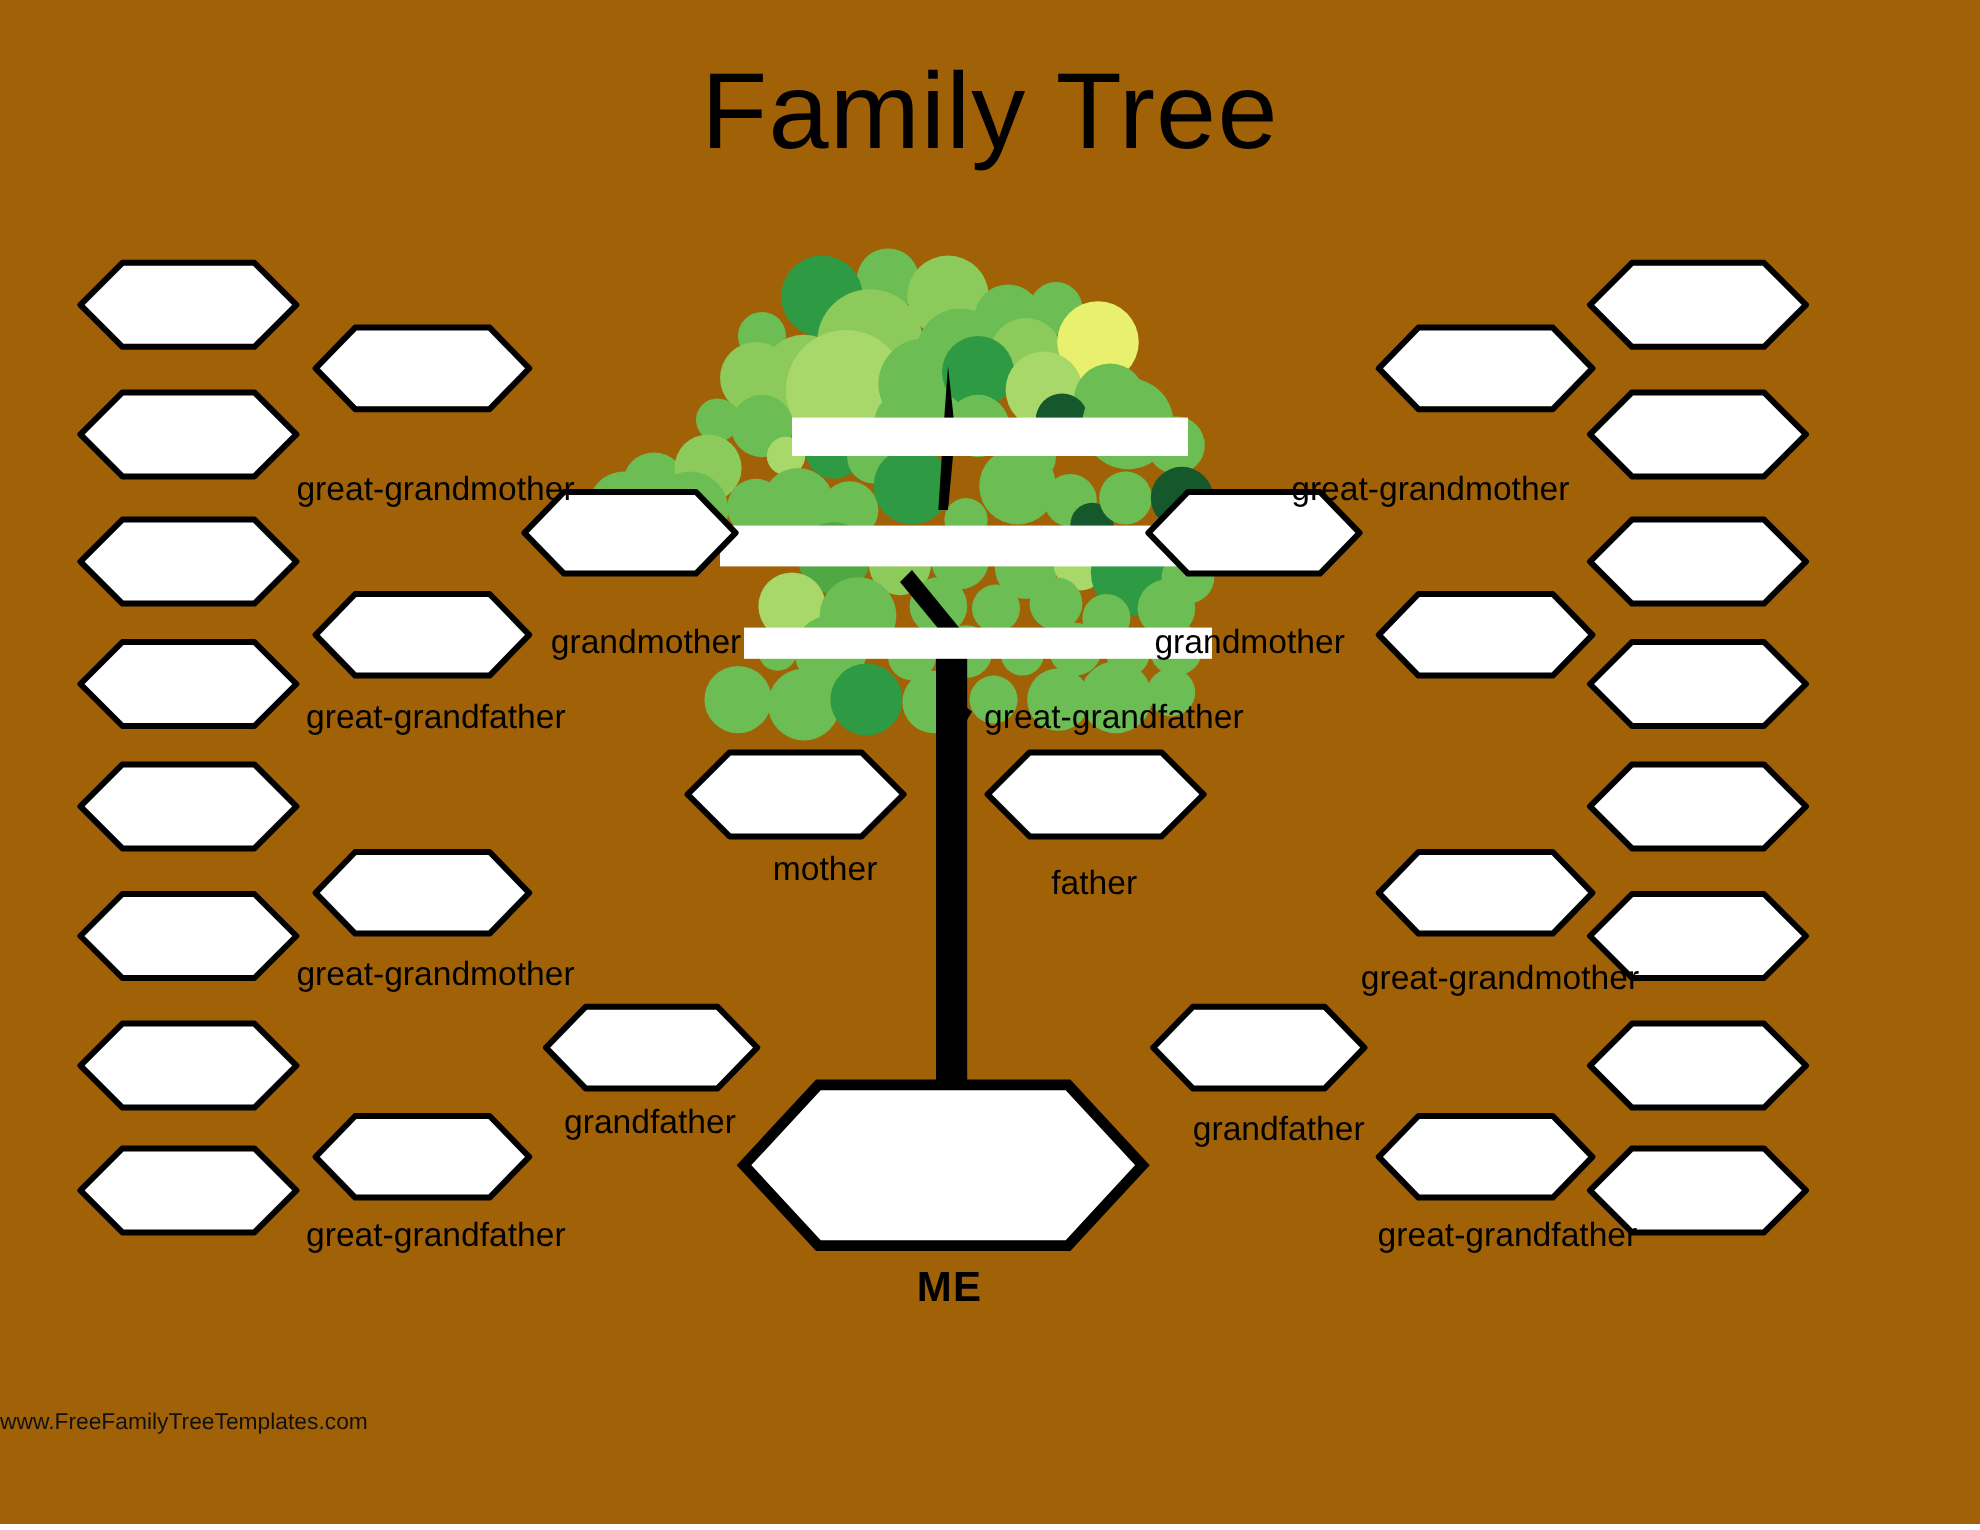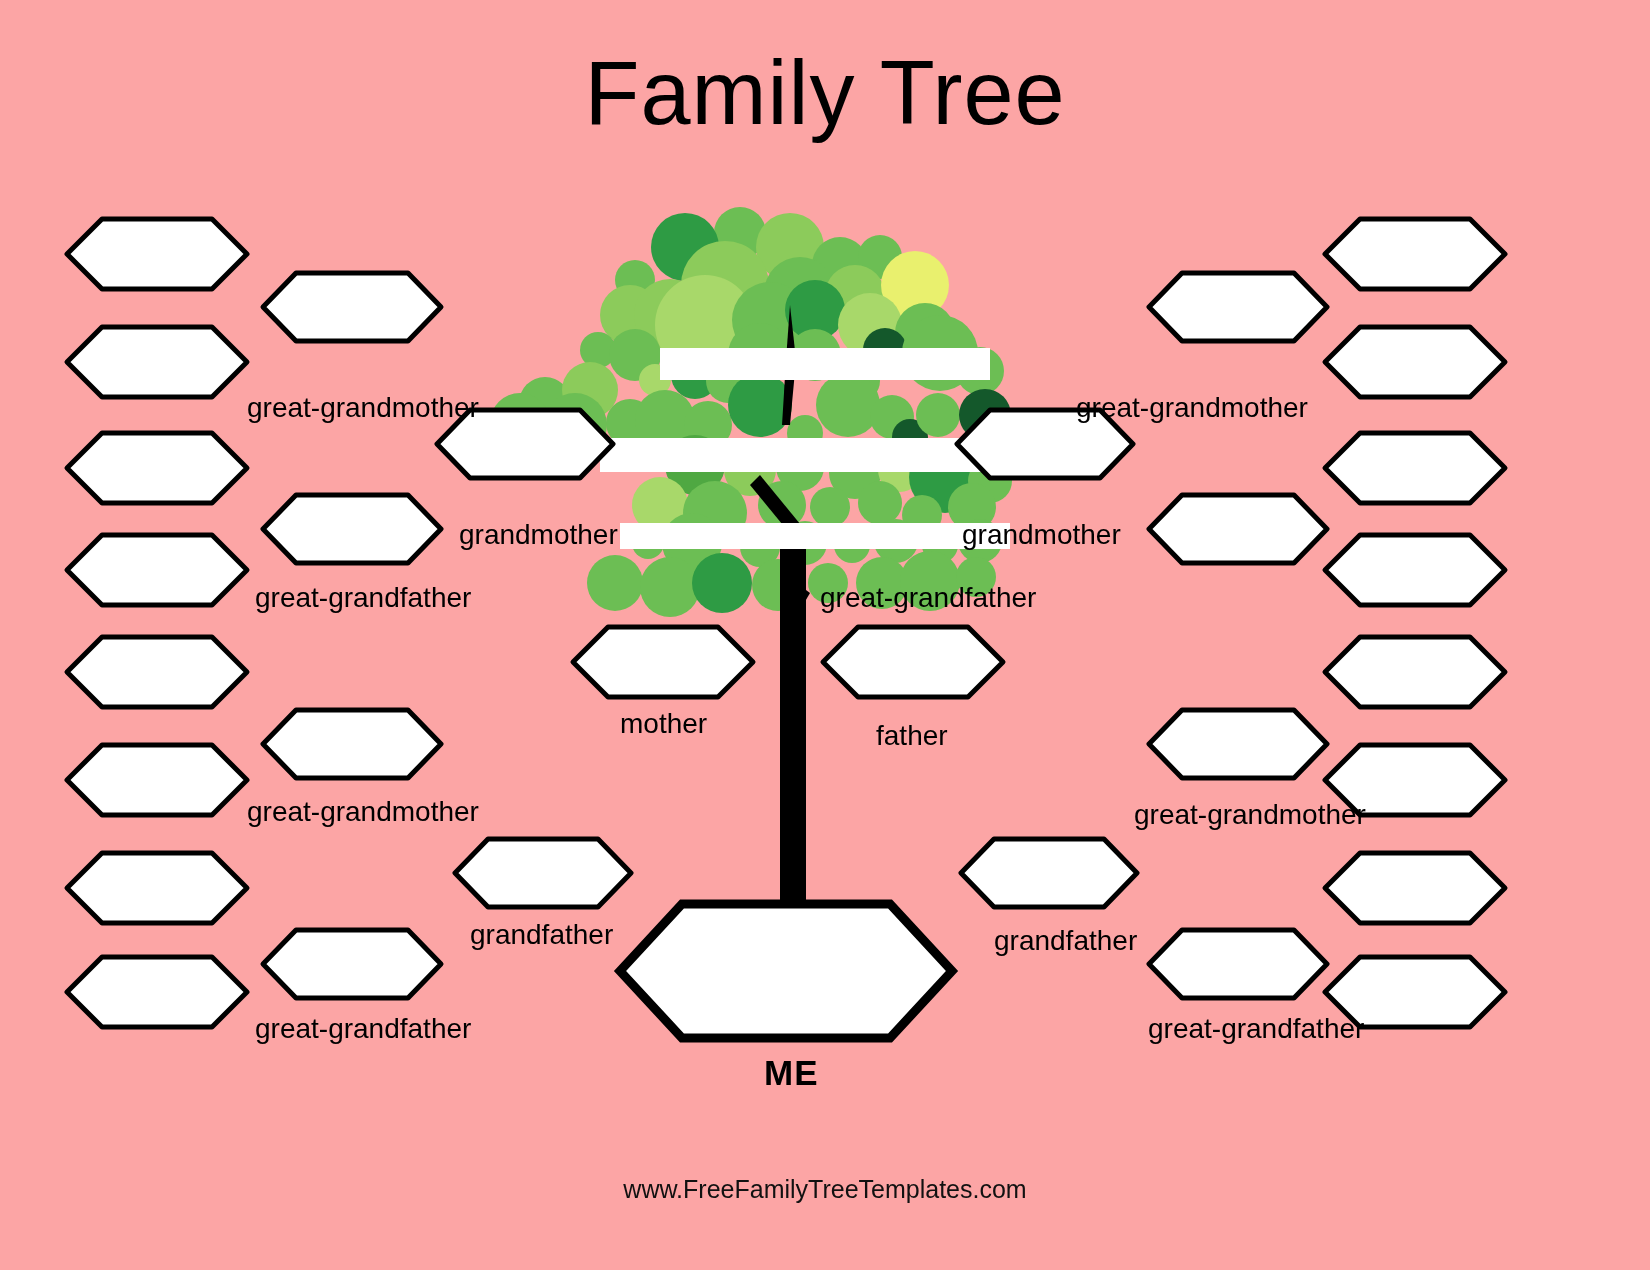--- a/index.html
+++ b/index.html
@@ -8,21 +8,21 @@
     background: #ffffff;
   }
   body {
     font-family: "Liberation Sans", sans-serif;
     color: #000000;
   }
   #page {
     position: relative;
     width: 1650px;
     height: 1270px;
-    background: #fca5a5;
+    background: #a16207;
     overflow: hidden;
   }
 
   
   #page-title {
     position: absolute;
     left: 0;
     top: 48px;
     width: 1650px;
     text-align: center;
@@ -32,22 +32,22 @@
     line-height: 1;
     color: #000;
   }
 
   
   #footer-url {
     position: absolute;
     left: 0;
     top: 1175px;
     width: 1650px;
-    text-align: center;
-    font-size: 25px;
+    text-align: left;
+    font-size: 19px;
     font-weight: 400;
     color: #111;
   }
 
   
   #tree-art {
     position: absolute;
     left: 460px;
     top: 185px;
     width: 560px;
@@ -264,21 +264,21 @@
         <polygon points="5,39 38,5 148,5 181,39 148,73 38,73" fill="#fff" stroke="#000" stroke-width="5" stroke-linejoin="round"></polygon>
       </svg>
   </div>
   <div class="lbl" style="left:470px; top:921px;">grandfather</div>
 
   <div class="hex" style="left:568px; top:622px;">
     <svg width="190" height="80">
         <polygon points="5,40 40,5 150,5 185,40 150,75 40,75" fill="#fff" stroke="#000" stroke-width="5" stroke-linejoin="round"></polygon>
       </svg>
   </div>
-  <div class="lbl" style="left:620px; top:710px;">mother</div>
+  <div class="lbl" style="left:644px; top:710px;">mother</div>
 
   <div class="hex" style="left:818px; top:622px;">
     <svg width="190" height="80">
         <polygon points="5,40 40,5 150,5 185,40 150,75 40,75" fill="#fff" stroke="#000" stroke-width="5" stroke-linejoin="round"></polygon>
       </svg>
   </div>
   <div class="lbl" style="left:876px; top:710px;margin-top:12px;">father</div>
 
   <div class="hex" style="left:612px; top:896px;">
     <svg width="348" height="150">

